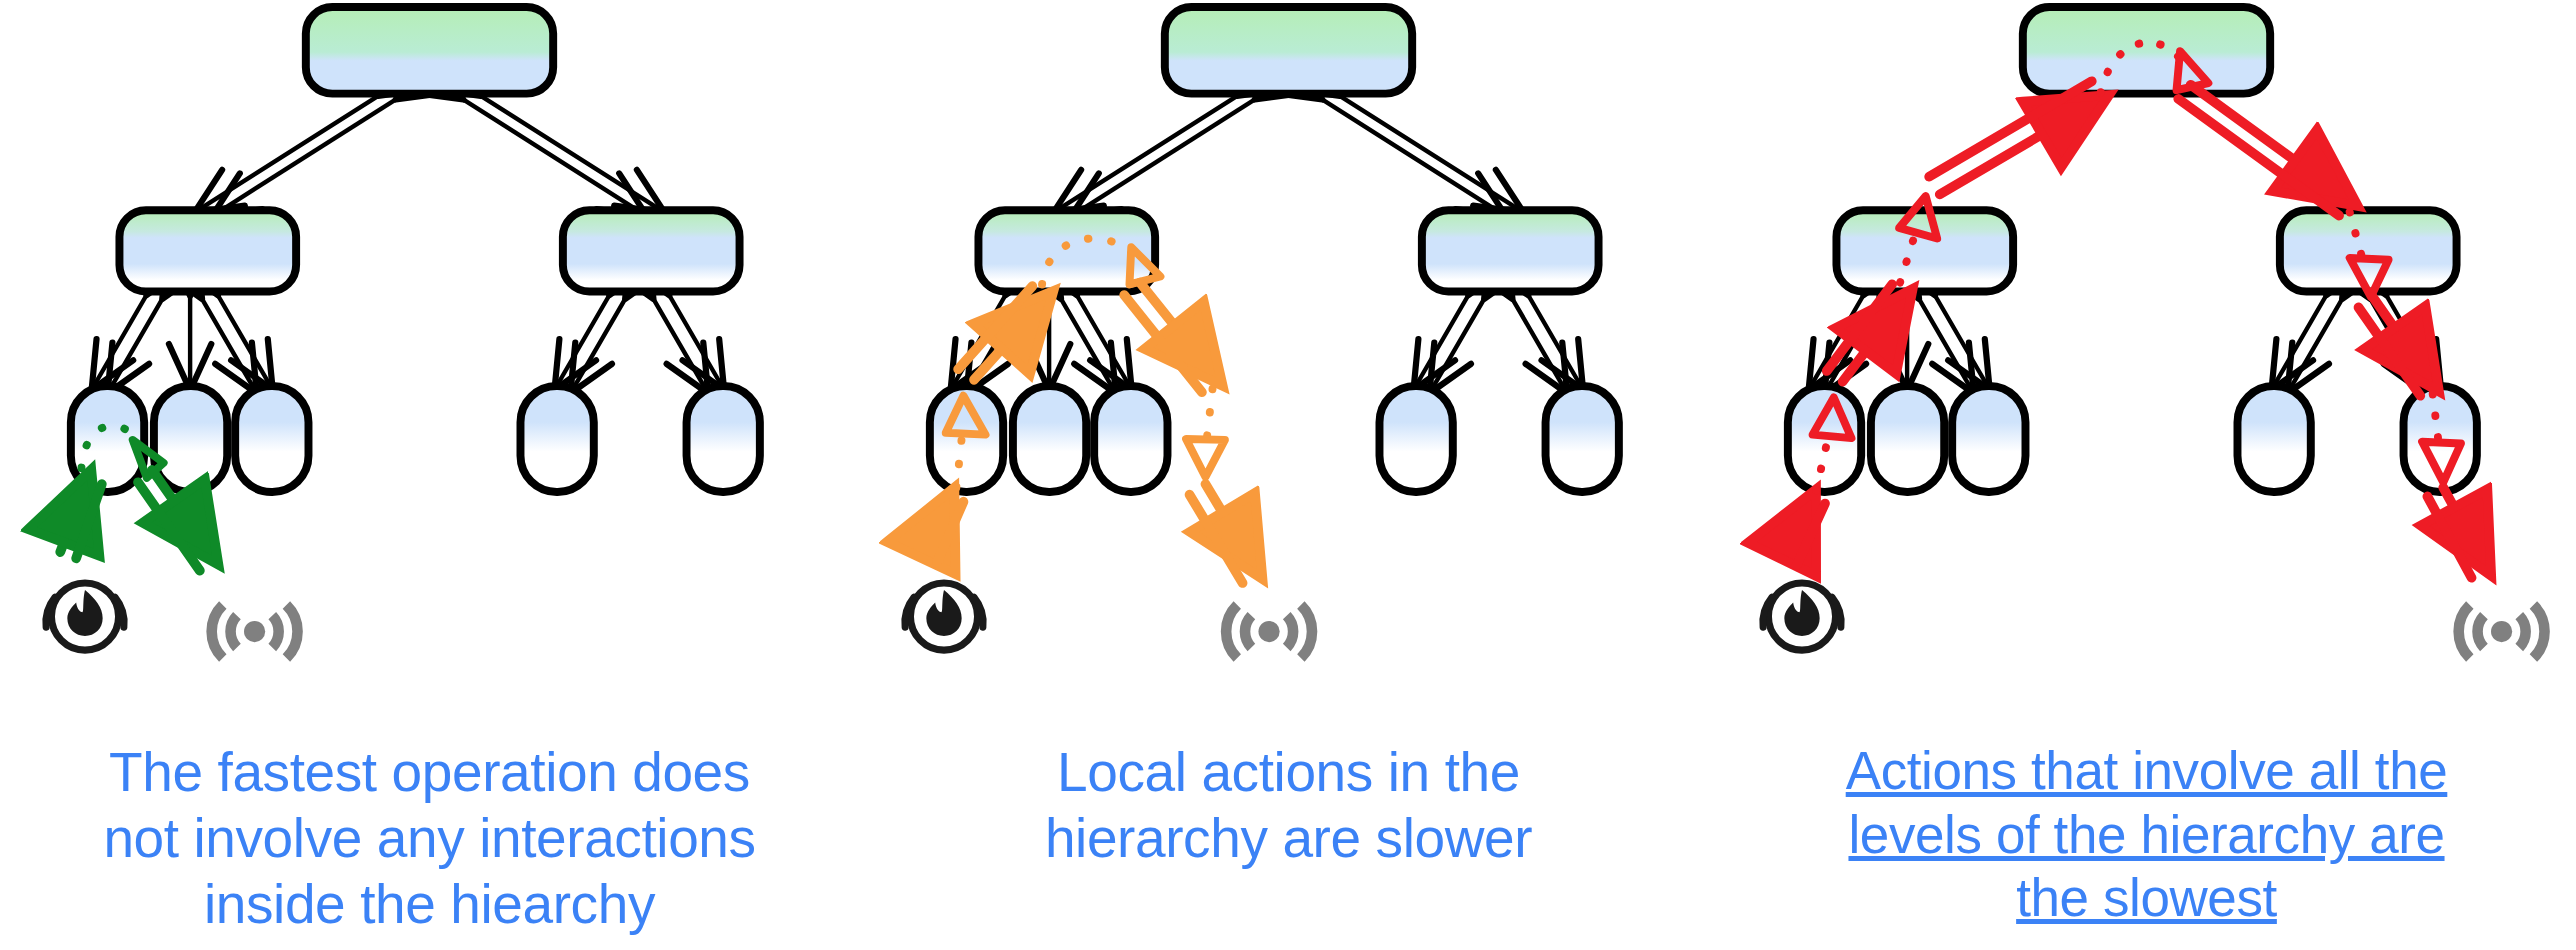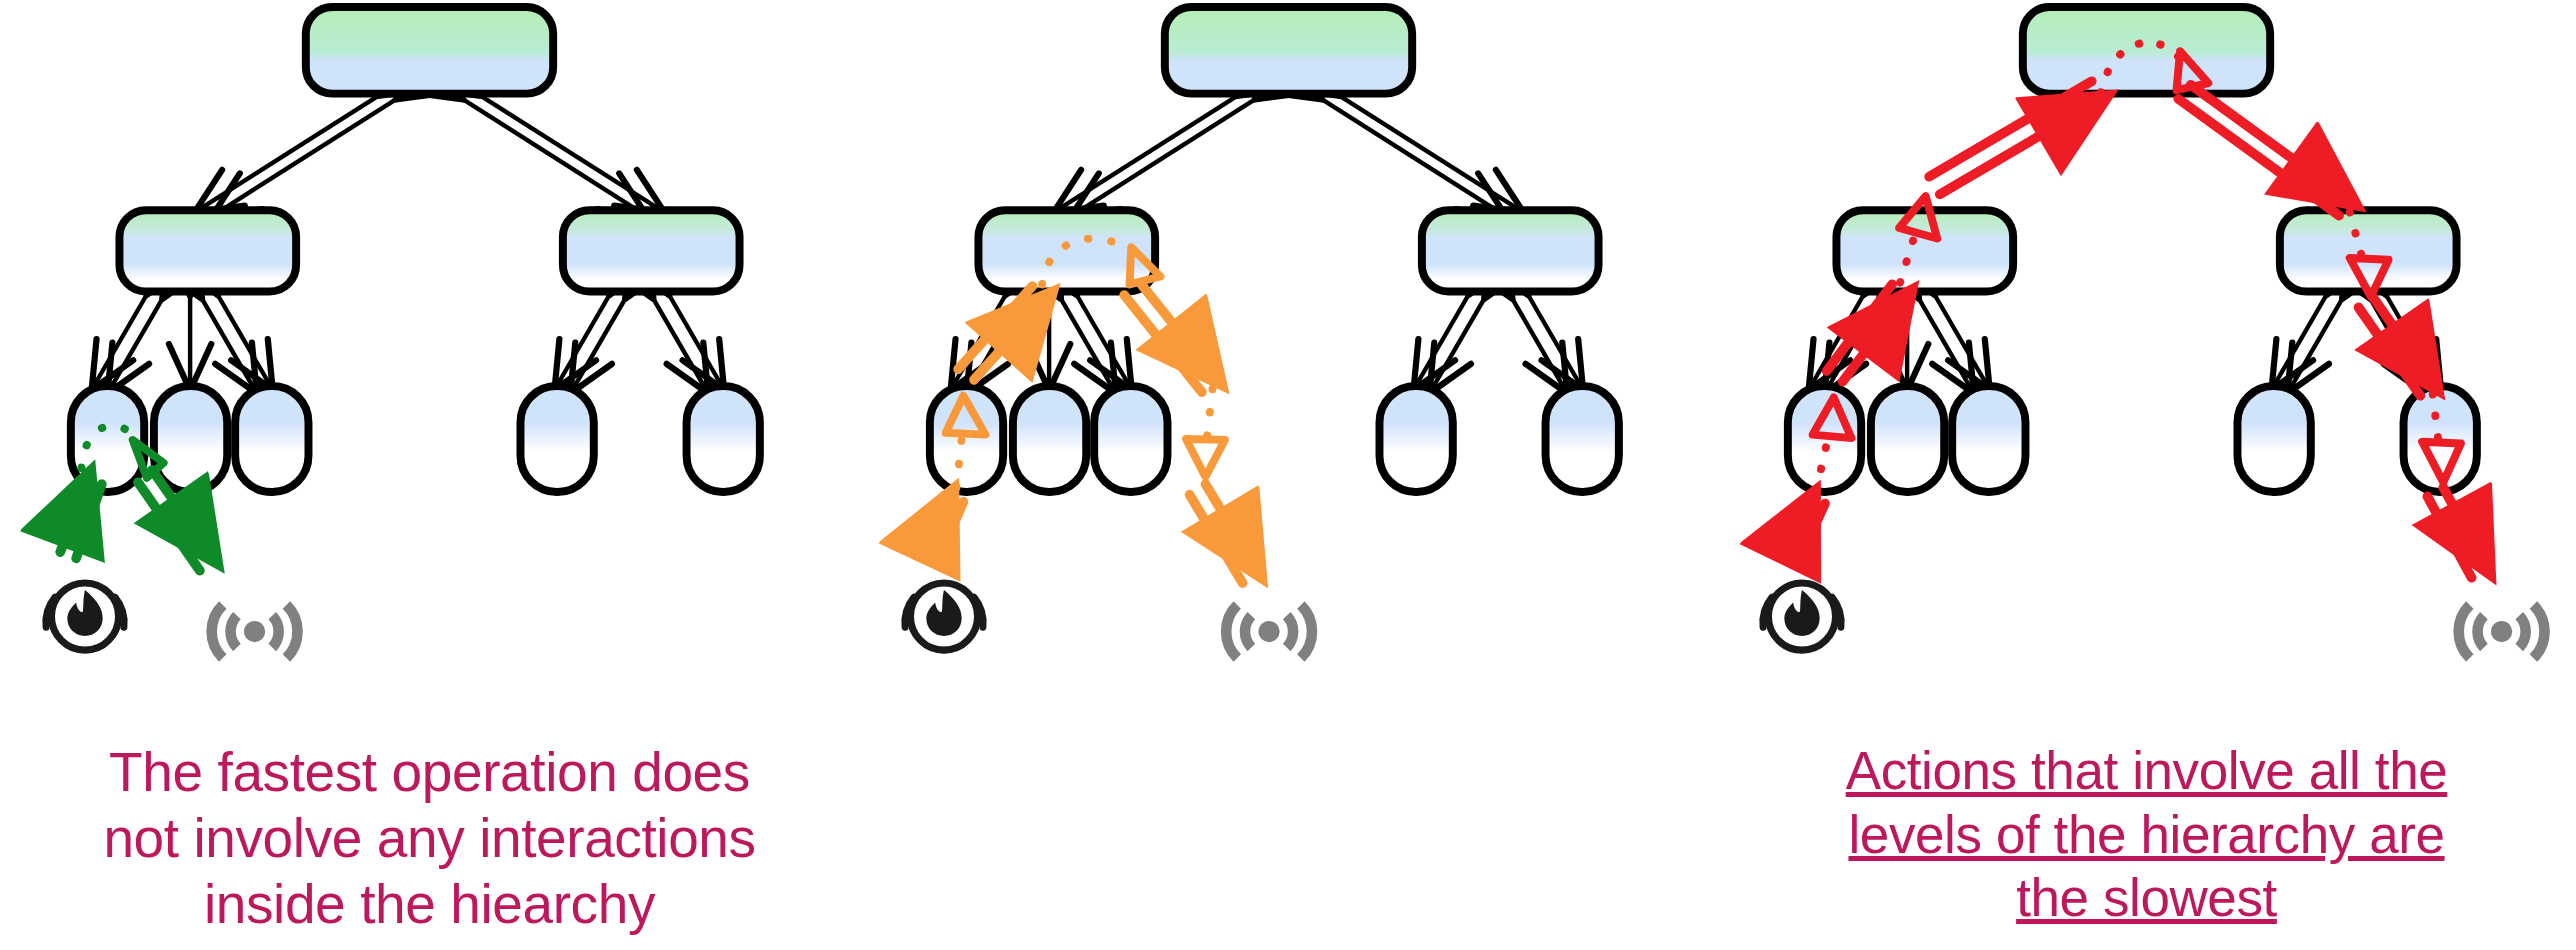--- a/index.html
+++ b/index.html
@@ -5,21 +5,21 @@
   html,body{margin:0;padding:0;background:#ffffff;}
   body{width:2576px;height:951px;font-family:"Liberation Sans",sans-serif;overflow:hidden;}
   .board{position:relative;width:2576px;height:951px;background:#fff;}
   .panel{position:absolute;top:0;height:951px;}
   #panel-1{left:0;width:859px;}
   #panel-2{left:859px;width:859px;}
   #panel-3{left:1717px;width:859px;}
   .panel svg{display:block;width:859px;height:742px;}
   .caption{
     position:absolute;left:0;right:0;top:739px;
-    text-align:center;color:#be185d;
+    text-align:center;color:#3b82f6;
     font-family:"Liberation Sans",sans-serif;
     font-size:55px;line-height:1.20;font-weight:400;
     letter-spacing:-0.4px;white-space:pre-line;
     padding:0 5.3px;box-sizing:border-box;
   }
   #caption-3{font-size:53px;text-decoration:underline;}
 </style>
 </head>
 <body>
 
@@ -206,20 +206,22 @@
       </g>
 
       <g transform="translate(414,665)">
         <circle cx="50" cy="50" r="12" fill="#808080"></circle>
         <path d="M30,32 A26,26 0 0,0 30,68" fill="none" stroke="#808080" stroke-width="12"></path>
         <path d="M70,32 A26,26 0 0,1 70,68" fill="none" stroke="#808080" stroke-width="12"></path>
         <path d="M14,20 A42,42 0 0,0 14,80" fill="none" stroke="#808080" stroke-width="12"></path>
         <path d="M86,20 A42,42 0 0,1 86,80" fill="none" stroke="#808080" stroke-width="12"></path>
       </g>
     </svg>
+    <div class="caption" id="caption-2">Local actions in the
+hierarchy are slower</div>
   </div>
 
   <div class="panel" id="panel-3">
     <svg viewBox="0 0 972 840" xmlns="http://www.w3.org/2000/svg">
       <defs>
         <marker id="hdK3" markerWidth="16" markerHeight="16" refX="11" refY="6" orient="auto" markerUnits="strokeWidth">
           <path d="M1.5,1.2 L12,6 L1.5,10.8" fill="none" stroke="#000" stroke-width="1.4" stroke-linecap="round" stroke-linejoin="round"></path>
         </marker>
         <marker id="hdR" markerWidth="12" markerHeight="12" refX="8.2" refY="4.6" orient="auto" markerUnits="strokeWidth">
           <path d="M1,0.7 L9,4.6 L1,8.5 Z" fill="#ee1c25" stroke="#ee1c25" stroke-width="1"></path>

